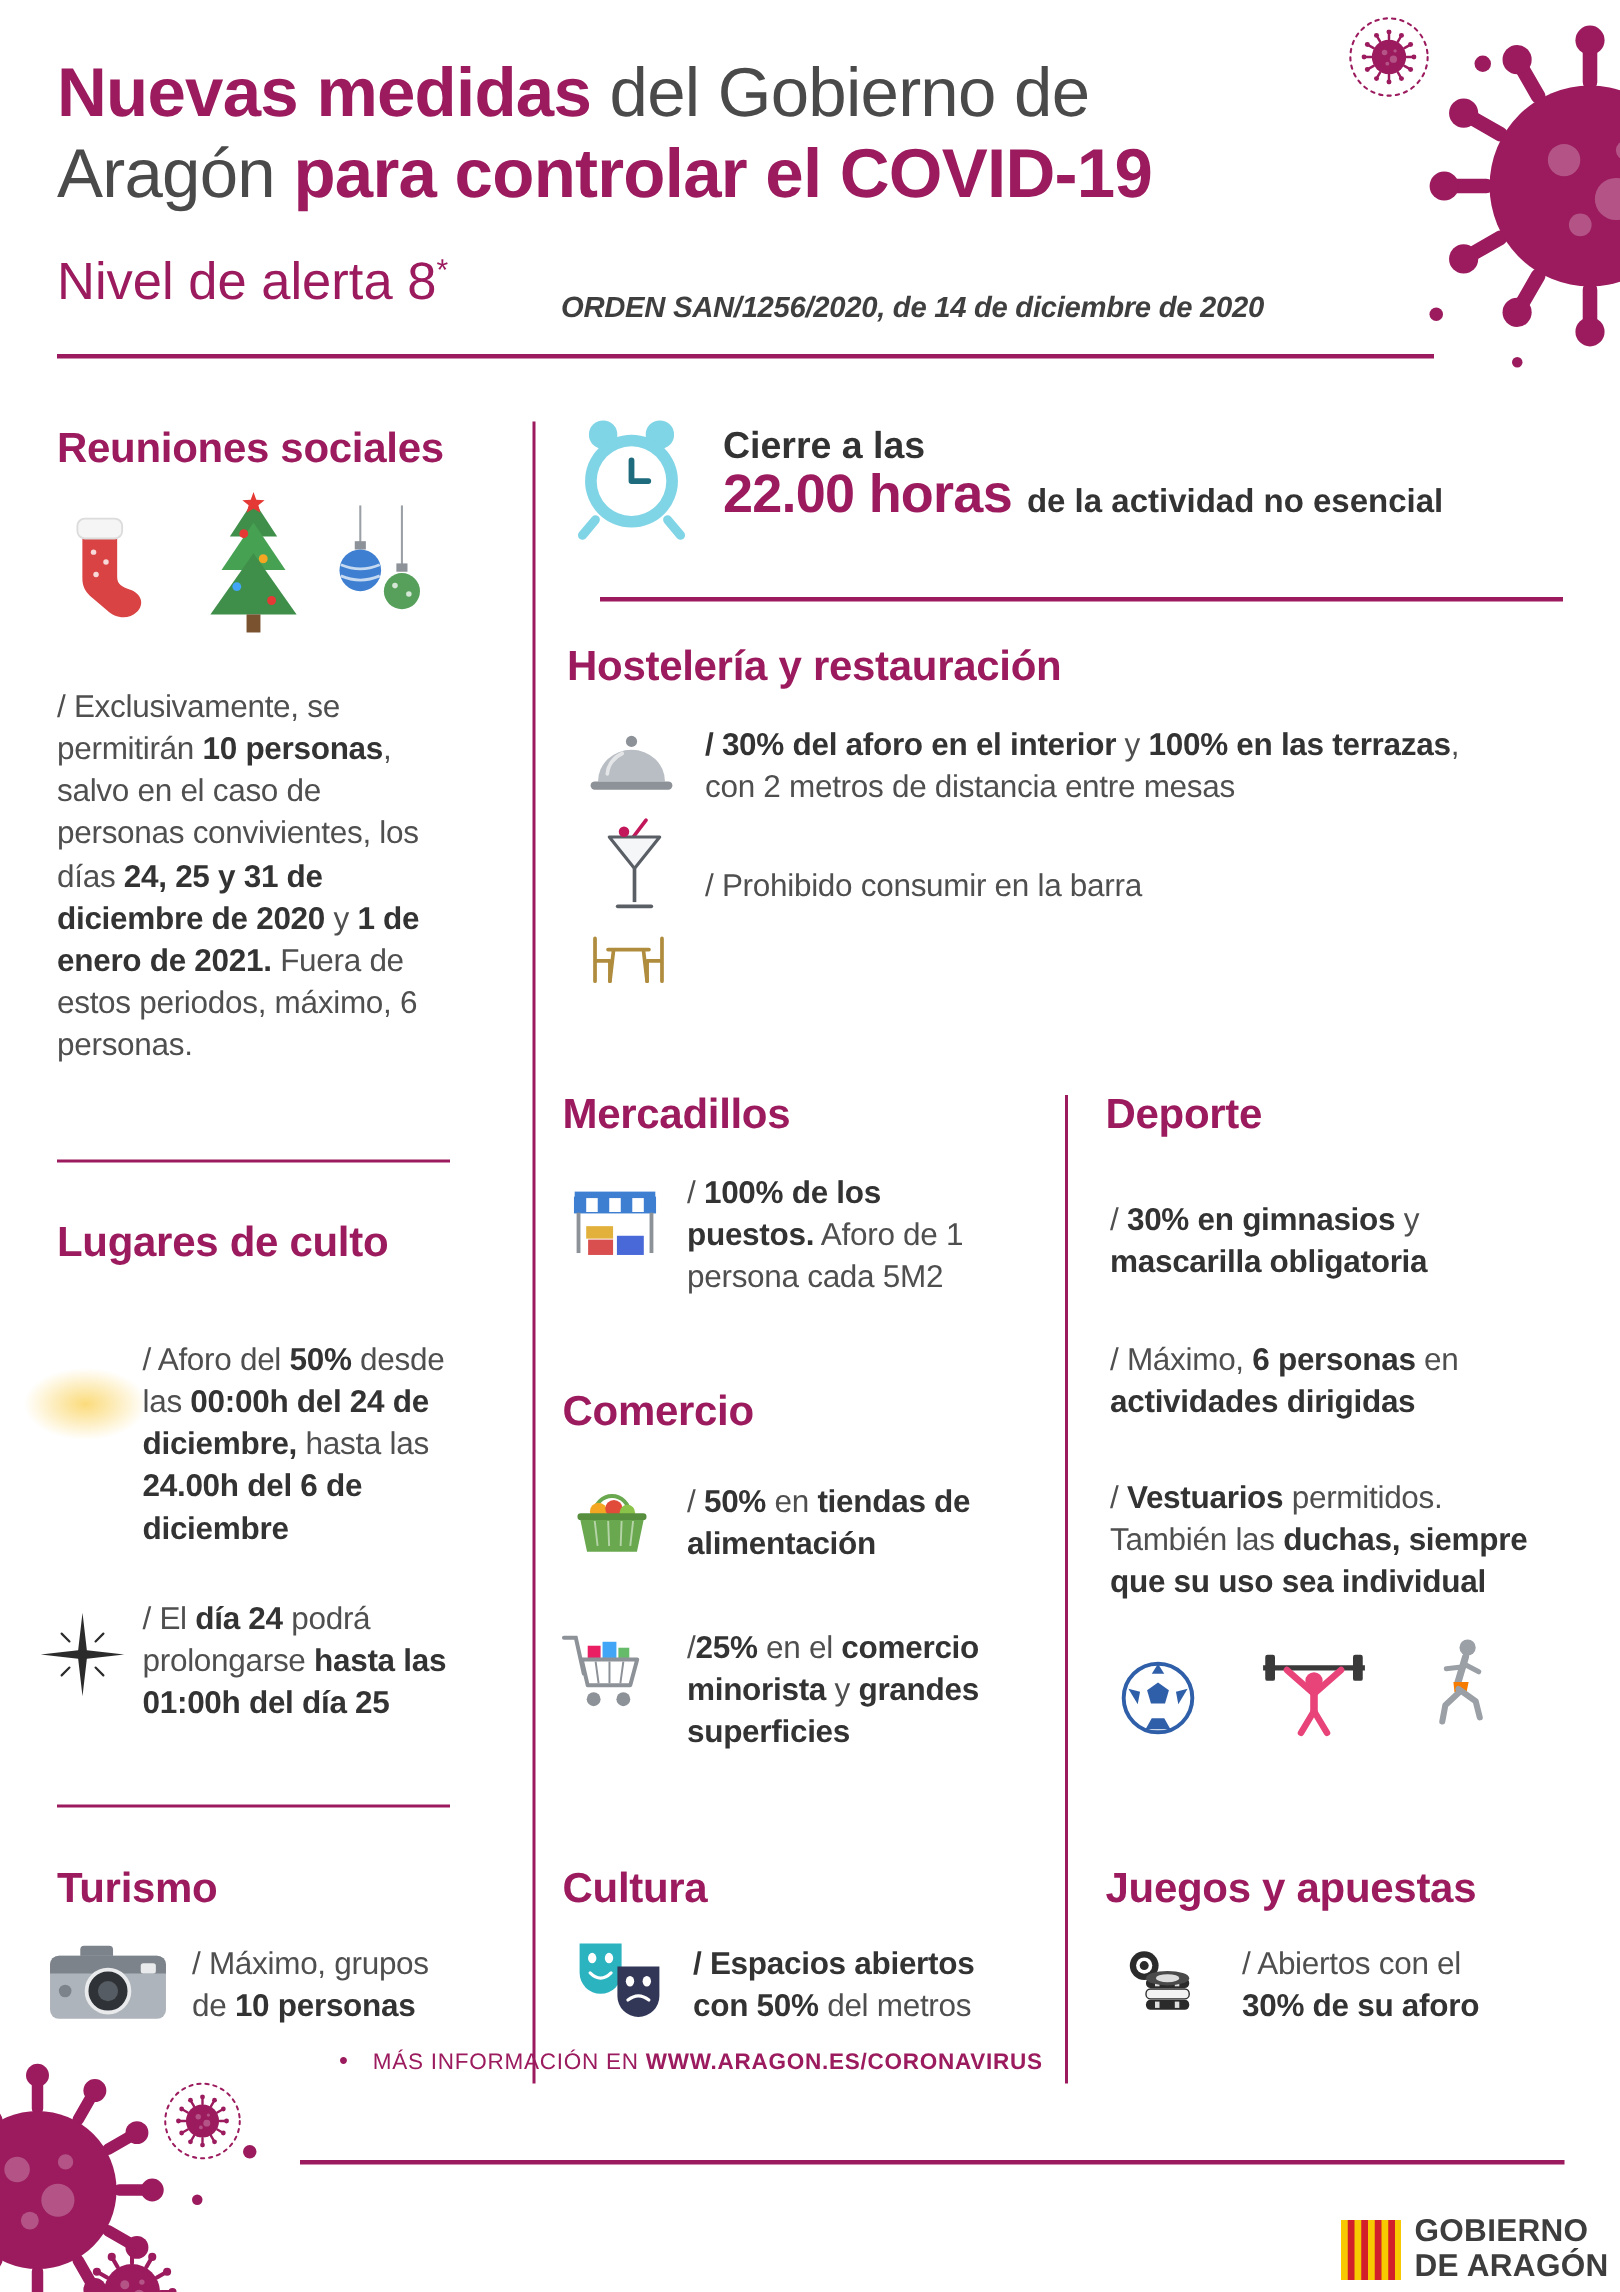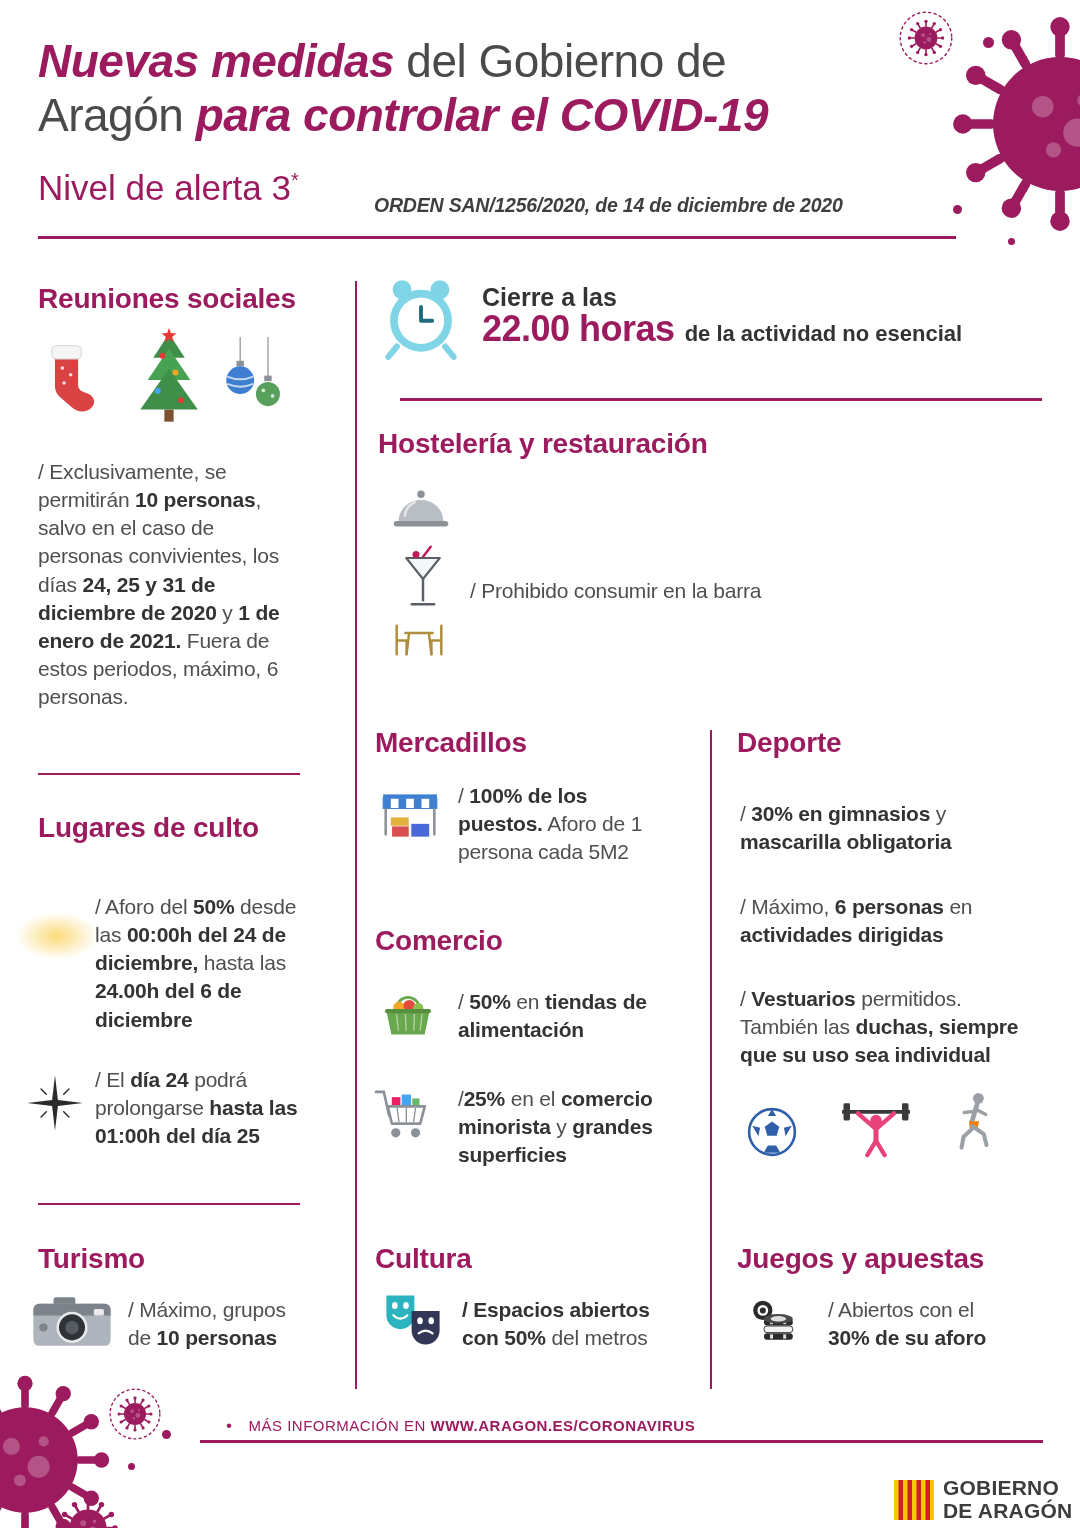--- a/index.html
+++ b/index.html
@@ -9,36 +9,36 @@
   }
   *{margin:0;padding:0;box-sizing:border-box;}
   body{background:#d9d9d9;display:flex;justify-content:center;font-family:"Liberation Sans",sans-serif;}
   .page{position:relative;width:1080px;height:1528px;background:#ffffff;overflow:hidden;color:var(--ink);}
   .icon{position:absolute;display:block;}
   .deco{position:absolute;display:block;color:var(--accent);}
   .dot{position:absolute;border-radius:50%;background:var(--accent);}
   .rule{position:absolute;background:var(--accent);}
   
   .title{position:absolute;left:38px;top:34px;font-size:46px;line-height:1.18;color:#4a4a4a;font-weight:400;letter-spacing:-.5px;}
-  .title .b{font-weight:700;font-style:italic;}
+  .title .b{font-weight:700;}
   .title .a{color:var(--accent);}
   .alert{position:absolute;left:38px;top:168px;font-size:35px;color:var(--accent);font-weight:400;}
   .alert sup{font-size:20px;}
   .order{position:absolute;left:374px;top:194px;font-size:19.5px;font-style:italic;font-weight:700;color:#3f3f3f;letter-spacing:-.2px;}
   
   .heading{position:absolute;color:var(--accent);font-weight:700;font-size:28px;letter-spacing:-.2px;white-space:nowrap;}
   .txt{position:absolute;font-size:21px;line-height:1.34;color:var(--ink);letter-spacing:-.2px;white-space:nowrap;}
   .txt .b{font-weight:700;color:var(--ink-bold);}
   
   .cierre-intro{position:absolute;left:482px;top:283px;font-size:25px;font-weight:700;color:var(--ink-bold);}
   .cierre-line{position:absolute;left:482px;top:308px;white-space:nowrap;}
   .cierre-time{font-size:36px;font-weight:700;color:var(--accent);letter-spacing:-.5px;}
   .cierre-scope{font-size:22px;font-weight:700;color:var(--ink-bold);margin-left:10px;}
   
-  .footer-info{position:absolute;left:226px;top:1416px;font-size:15px;color:var(--accent);letter-spacing:.5px;white-space:nowrap;}
+  .footer-info{position:absolute;left:226px;top:1364px;font-size:15px;color:var(--accent);letter-spacing:.5px;white-space:nowrap;}
   .footer-info .bullet{margin-right:16px;font-size:17px;}
   .footer-info .link{font-weight:700;cursor:pointer;}
   .logo{position:absolute;left:880px;top:1477px;display:flex;align-items:center;gap:9px;padding-left:14px;}
   .logo-crest{width:40px;height:40px;display:block;}
   .logo-text{font-size:21px;font-weight:700;color:#3d3d3d;line-height:1.08;letter-spacing:.2px;white-space:nowrap;}
   .glow{position:absolute;left:16px;top:912px;width:82px;height:48px;background:radial-gradient(closest-side,rgba(250,210,90,.8),rgba(250,210,90,0));}
 </style>
 </head>
 <body>
 
@@ -250,21 +250,21 @@
   <svg class="deco" style="left:58px;top:1498px;width:60px;height:60px" viewBox="0 0 100 100">
       <use href="#sym-virus"></use>
     </svg>
   <span class="dot" style="left:162px;top:1430px;width:9px;height:9px"></span>
   <span class="dot" style="left:128px;top:1463px;width:7px;height:7px"></span>
 
   <div class="title">
     <div><span class="b a">Nuevas medidas</span><span> del Gobierno de</span></div>
     <div><span>Aragón </span><span class="b a">para controlar el COVID-19</span></div>
   </div>
-  <div class="alert"><span>Nivel de alerta 3</span><sup>*</sup></div>
+  <div class="alert"><span>Nivel de alerta 8</span><sup>*</sup></div>
   <div class="order">ORDEN SAN/1256/2020, de 14 de diciembre de 2020</div>
   <div class="rule" style="left:38px;top:236px;width:918px;height:3px"></div>
 
   <div class="rule" style="left:355px;top:281px;width:2px;height:1108px"></div>
   <div class="rule" style="left:710px;top:730px;width:2px;height:659px"></div>
 
   <div class="heading" style="left:38px;top:283px">Reuniones sociales</div>
   <svg class="icon" style="left:40px;top:340px;width:58px;height:86px" viewBox="0 0 70 100">
       <use href="#sym-stocking"></use>
     </svg>
@@ -298,20 +298,21 @@
   <div class="cierre-intro">Cierre a las</div>
   <div class="cierre-line">
     <span class="cierre-time">22.00 horas</span><span class="cierre-scope">de la actividad no esencial</span>
   </div>
   <div class="rule" style="left:400px;top:398px;width:642px;height:2.5px"></div>
 
   <div class="heading" style="left:378px;top:428px">Hostelería y restauración</div>
   <svg class="icon" style="left:390px;top:486px;width:62px;height:50px" viewBox="0 0 100 80">
       <use href="#sym-cloche"></use>
     </svg>
+  <div class="txt" style="left:470px;top:483px"><span class="b">/ 30% del aforo en el interior</span><span> y </span><span class="b">100% en las terrazas</span><span>,</span><br><span>con 2 metros de distancia entre mesas</span></div>
   <svg class="icon" style="left:402px;top:544px;width:42px;height:70px" viewBox="0 0 60 100">
       <use href="#sym-cocktail"></use>
     </svg>
   <div class="txt" style="left:470px;top:577px"><span>/ Prohibido consumir en la barra</span></div>
   <svg class="icon" style="left:388px;top:618px;width:62px;height:50px" viewBox="0 0 100 80">
       <use href="#sym-table"></use>
     </svg>
 
   <div class="heading" style="left:375px;top:727px">Mercadillos</div>
   <svg class="icon" style="left:378px;top:788px;width:64px;height:64px" viewBox="0 0 100 100">

